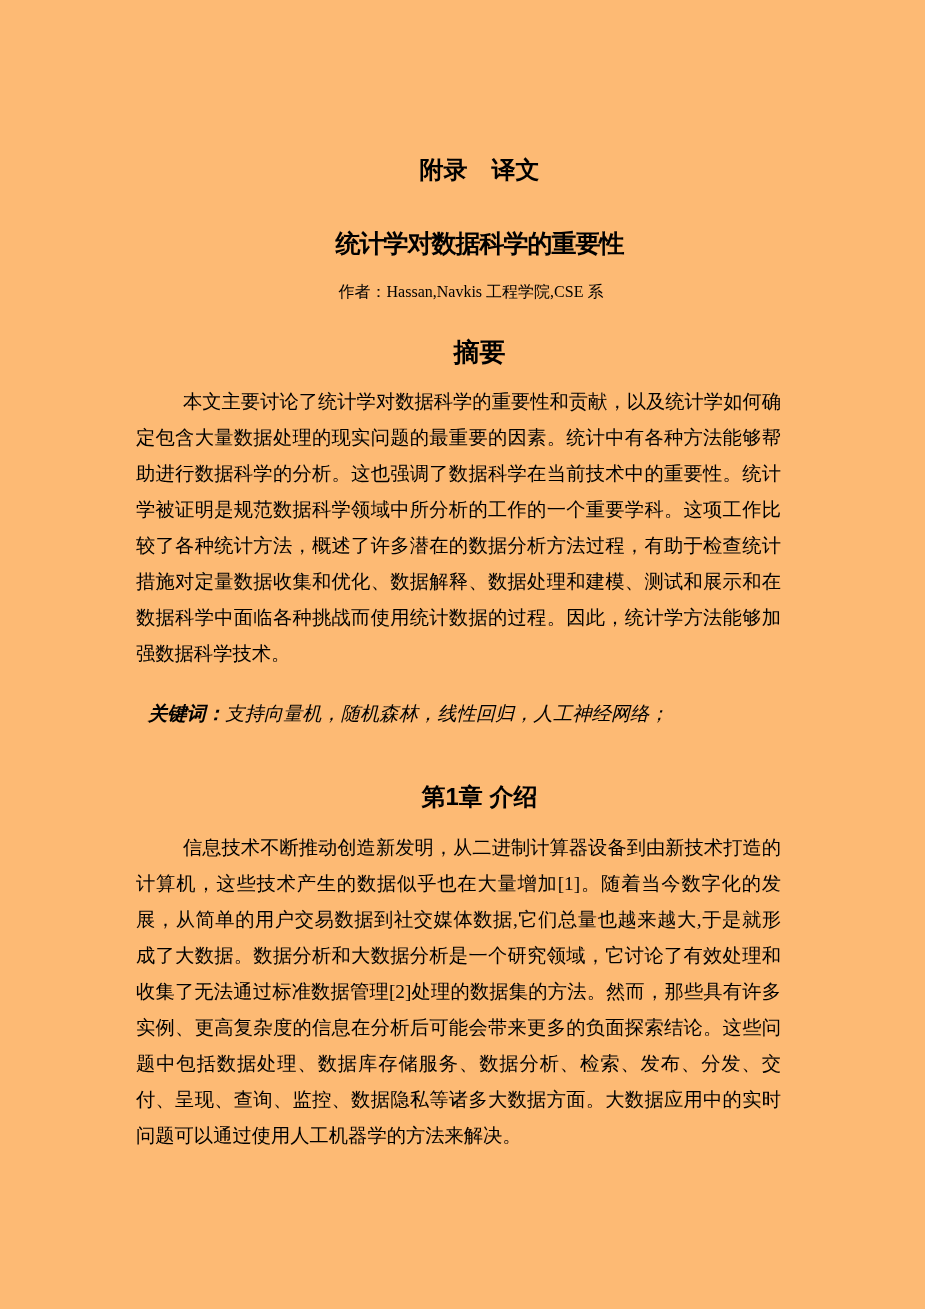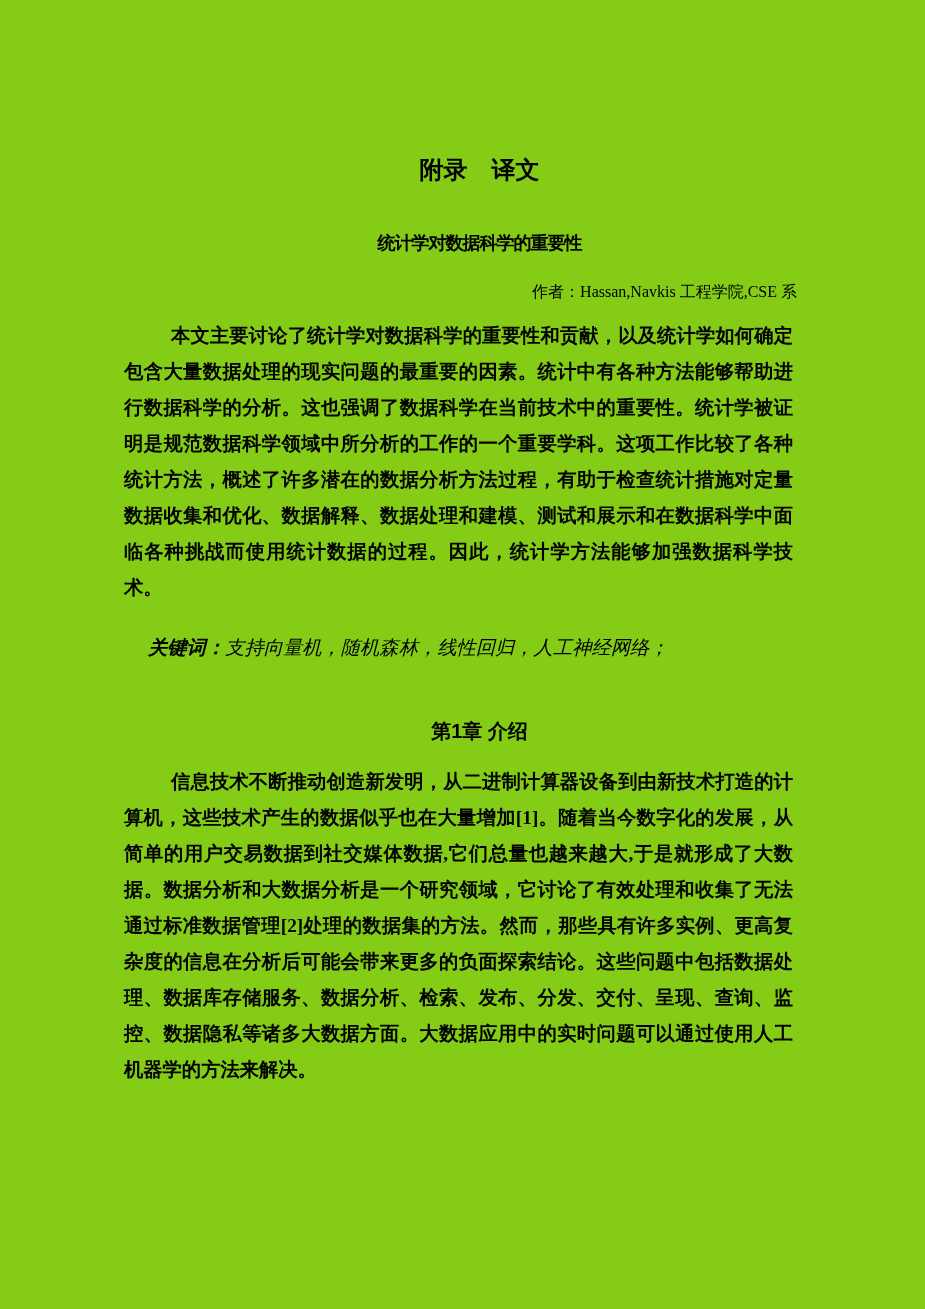--- a/index.html
+++ b/index.html
@@ -4,73 +4,72 @@
 <style>
   html, body {
     margin: 0;
     padding: 0;
     background: #ffffff;
   }
   .page {
     position: relative;
     width: 925px;
     height: 1309px;
-    background: #84cc16;
+    background: #fdba74;
     color: #000000;
     box-sizing: border-box;
     padding: 153px 128px 0 120px;
     font-family: "Liberation Serif", "DejaVu Serif", serif;
     font-size: 19.3px;
     overflow: hidden;
   }
   .heading {
     font-family: "Liberation Sans", "DejaVu Sans", sans-serif;
     font-weight: bold;
     text-align: center;
     margin: 0;
     color: #000000;
   }
   .appendix-title {
     font-size: 24px;
     line-height: 34px;
     padding-left: 42px;
   }
   .article-title {
-    font-size: 18px;
+    font-size: 25px;
     line-height: 34px;
     margin-top: 39px;
     padding-left: 42px;
     letter-spacing: -1px;
   }
   .author-line {
     margin: 20px 0 0 0;
     font-size: 16px;
     line-height: 24px;
-    text-align: right;
+    text-align: center;
     padding-left: 25px;
   }
   .abstract-heading {
     font-size: 26px;
     line-height: 36px;
     margin-top: 30px;
     padding-left: 42px;
   }
   .chapter-heading {
-    font-size: 20px;
+    font-size: 24px;
     line-height: 36px;
     margin-top: 47px;
     padding-left: 42px;
   }
   .para {
-    margin: 4px;
+    margin: 16px;
     line-height: 36px;
     text-align: justify;
     text-indent: 47px;
     word-break: normal;
-    font-weight: bold;
   }
   .abstract-para { margin-top: 14px; }
   .intro-para-1 { margin-top: 15px; }
   .intro-para-2 { margin-top: 11px; }
   .keywords-line {
     margin: 24px 0 0 0;
     line-height: 36px;
     padding-left: 28px;
     font-style: italic;
   }
@@ -83,20 +82,21 @@
 <body>
 
 <div class="page">
 
   <h1 class="heading appendix-title">附录　译文</h1>
 
   <h2 class="heading article-title">统计学对数据科学的重要性</h2>
 
   <p class="author-line">作者：Hassan,Navkis 工程学院,CSE 系</p>
 
+  <h3 class="heading abstract-heading">摘要</h3>
 
   <p class="para abstract-para">本文主要讨论了统计学对数据科学的重要性和贡献，以及统计学如何确定包含大量数据处理的现实问题的最重要的因素。统计中有各种方法能够帮助进行数据科学的分析。这也强调了数据科学在当前技术中的重要性。统计学被证明是规范数据科学领域中所分析的工作的一个重要学科。这项工作比较了各种统计方法，概述了许多潜在的数据分析方法过程，有助于检查统计措施对定量数据收集和优化、数据解释、数据处理和建模、测试和展示和在数据科学中面临各种挑战而使用统计数据的过程。因此，统计学方法能够加强数据科学技术。</p>
 
   <p class="keywords-line"><span class="keywords-label">关键词：</span><span>支持向量机，随机森林，线性回归，人工神经网络；</span></p>
 
   <h3 class="heading chapter-heading">第1章 介绍</h3>
 
   <p class="para intro-para-1">信息技术不断推动创造新发明，从二进制计算器设备到由新技术打造的计算机，这些技术产生的数据似乎也在大量增加[1]。随着当今数字化的发展，从简单的用户交易数据到社交媒体数据,它们总量也越来越大,于是就形成了大数据。数据分析和大数据分析是一个研究领域，它讨论了有效处理和收集了无法通过标准数据管理[2]处理的数据集的方法。然而，那些具有许多实例、更高复杂度的信息在分析后可能会带来更多的负面探索结论。这些问题中包括数据处理、数据库存储服务、数据分析、检索、发布、分发、交付、呈现、查询、监控、数据隐私等诸多大数据方面。大数据应用中的实时问题可以通过使用人工机器学的方法来解决。</p>
 
 

